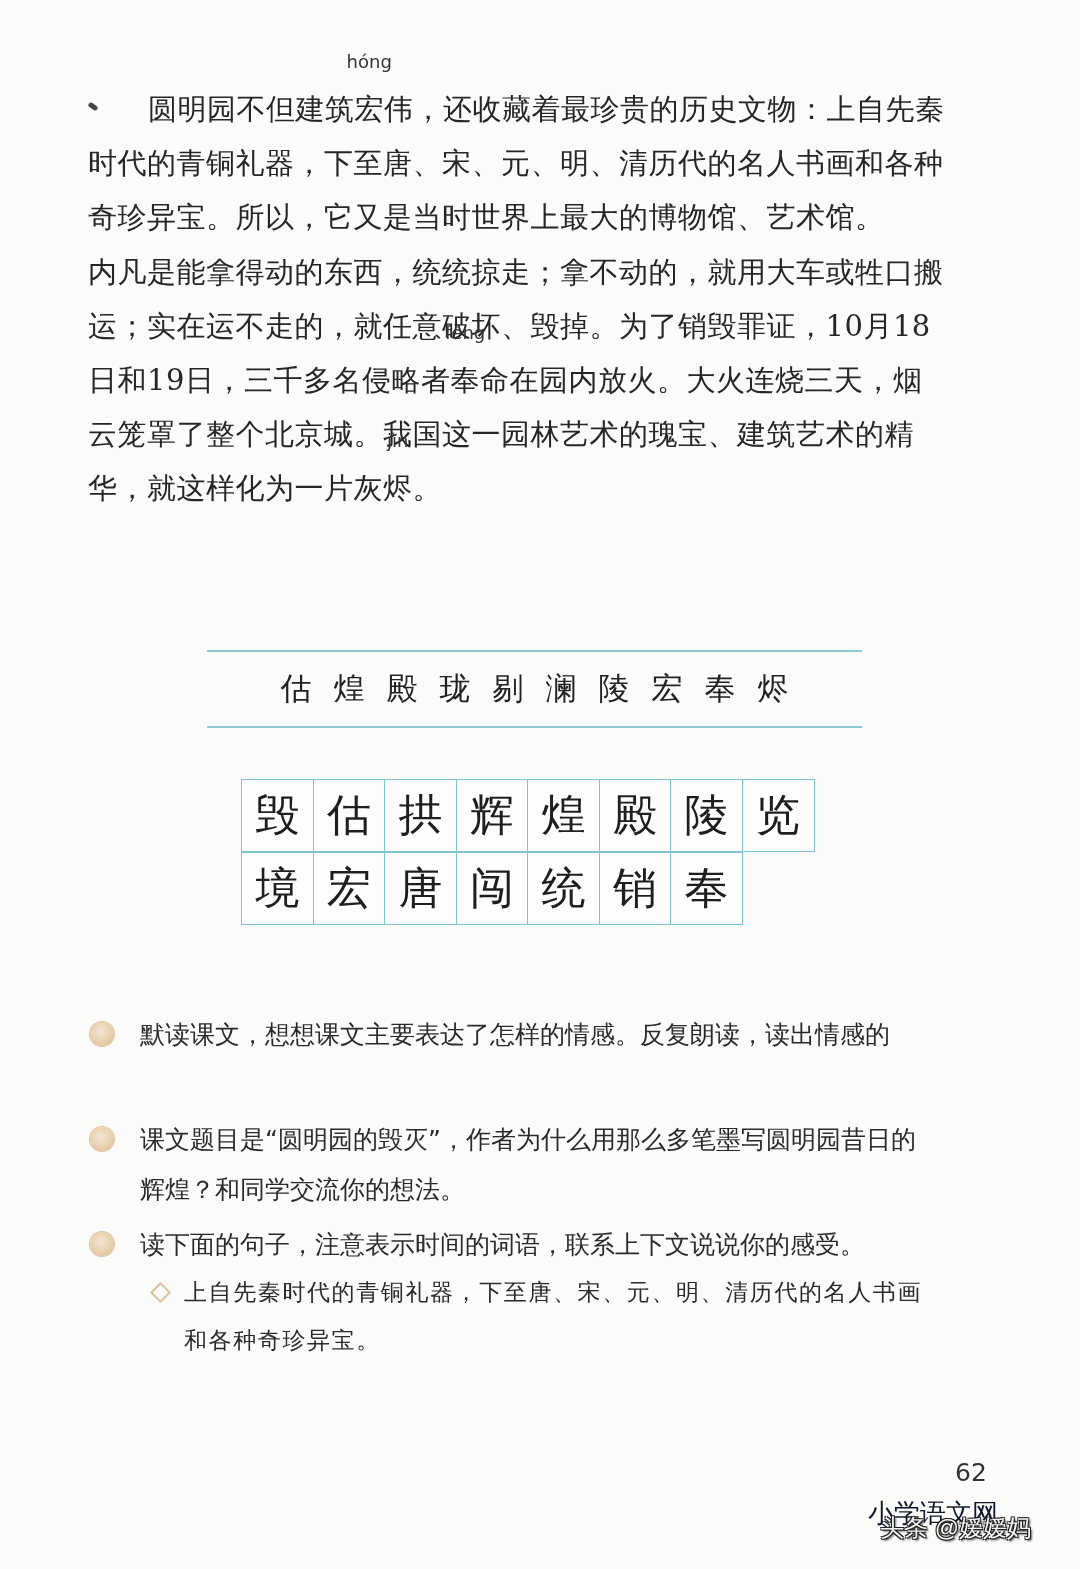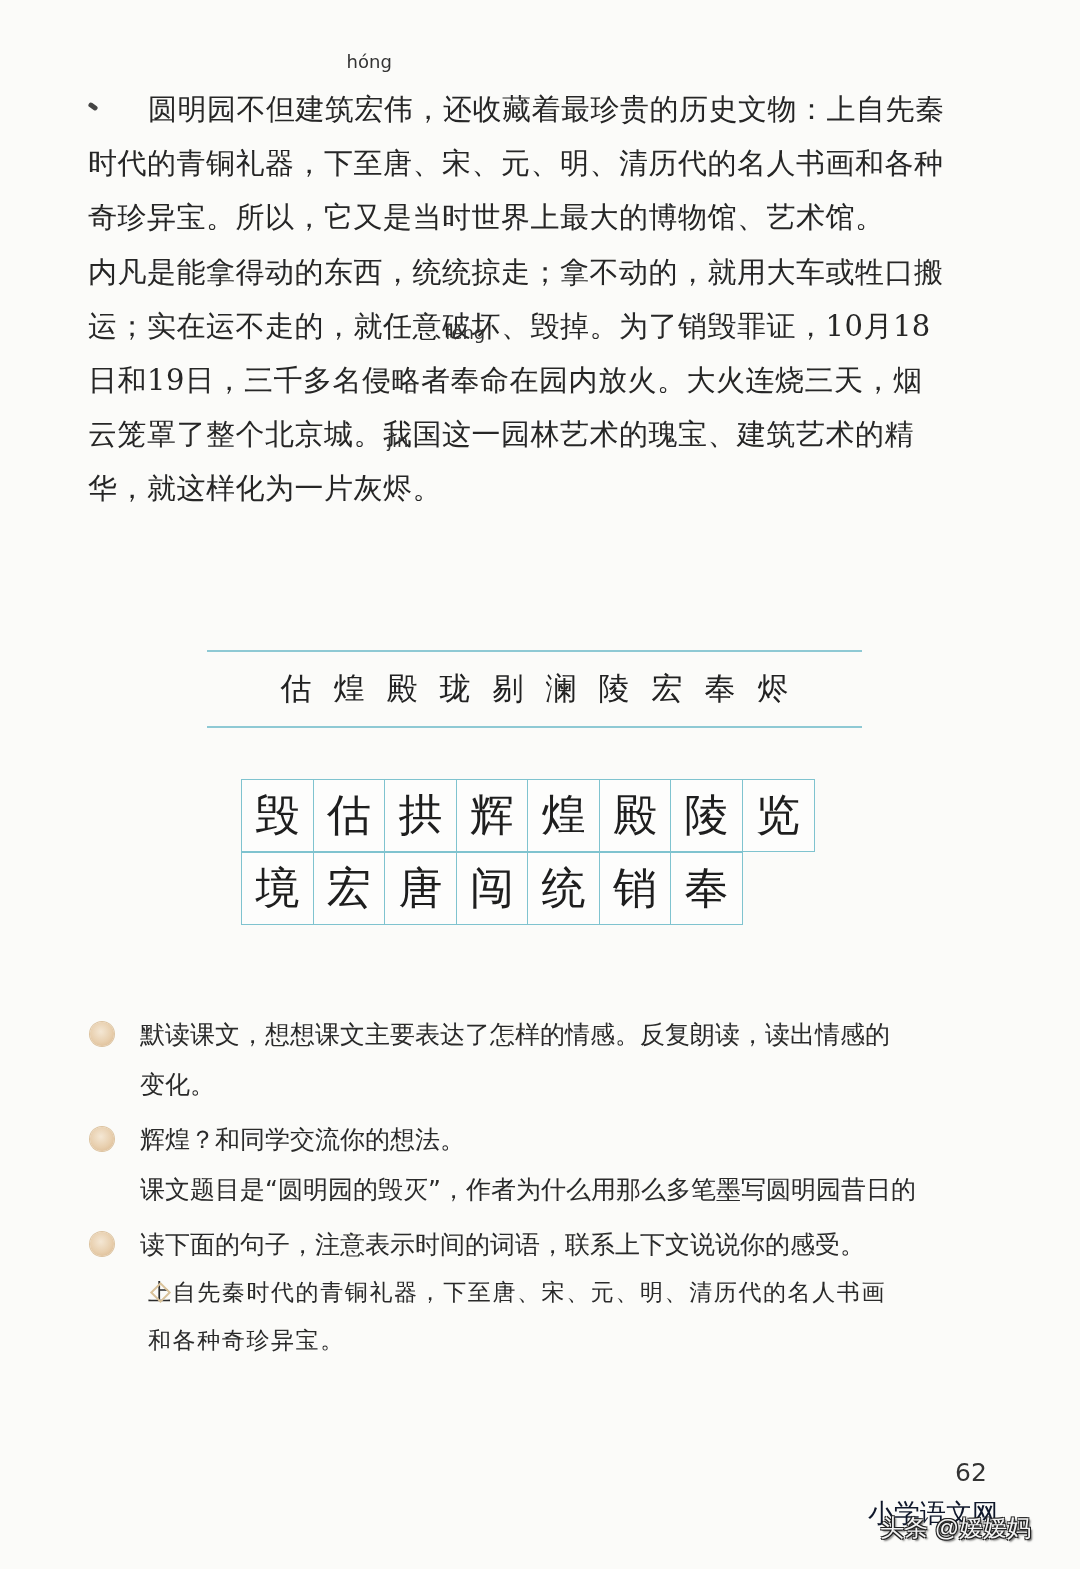--- a/index.html
+++ b/index.html
@@ -127,20 +127,21 @@
     }
     .diamond {
       position: absolute;
       left: 5px; top: 17px;
       width: 11px; height: 11px;
       border: 2px solid #d9c29a;
       transform: rotate(45deg);
       background: transparent;
     }
     .sub-text {
+      margin-left: 36px;
       font-family: "DejaVu Serif", serif;
       font-size: 23px;
       line-height: 48px;
       letter-spacing: 1.6px;
       color: #2a2a2a;
     }
     .sub-text .line { height: 48px; }
 
     .page-number {
       position: absolute;
@@ -222,29 +223,28 @@
       <div class="cell">统</div>
       <div class="cell">销</div>
       <div class="cell">奉</div>
     </div>
   </div>
 
   <div class="exercise" style="top:1010px;">
     <div class="ex-icon"></div>
     <div class="ex-text">
       <span class="line">默读课文，想想课文主要表达了怎样的情感。反复朗读，读出情感的</span>
-      <span class="line">变化。</span>
     </div>
   </div>
 
   <div class="exercise" style="top:1115px;">
     <div class="ex-icon"></div>
     <div class="ex-text">
+      <span class="line">课文题目是“圆明园的毁灭”，作者为什么用那么多笔墨写圆明园昔日的</span>
       <span class="line">辉煌？和同学交流你的想法。</span>
-      <span class="line">课文题目是“圆明园的毁灭”，作者为什么用那么多笔墨写圆明园昔日的</span>
     </div>
   </div>
 
   <div class="exercise" style="top:1220px;">
     <div class="ex-icon"></div>
     <div class="ex-text">
       <span class="line">读下面的句子，注意表示时间的词语，联系上下文说说你的感受。</span>
     </div>
   </div>
 

